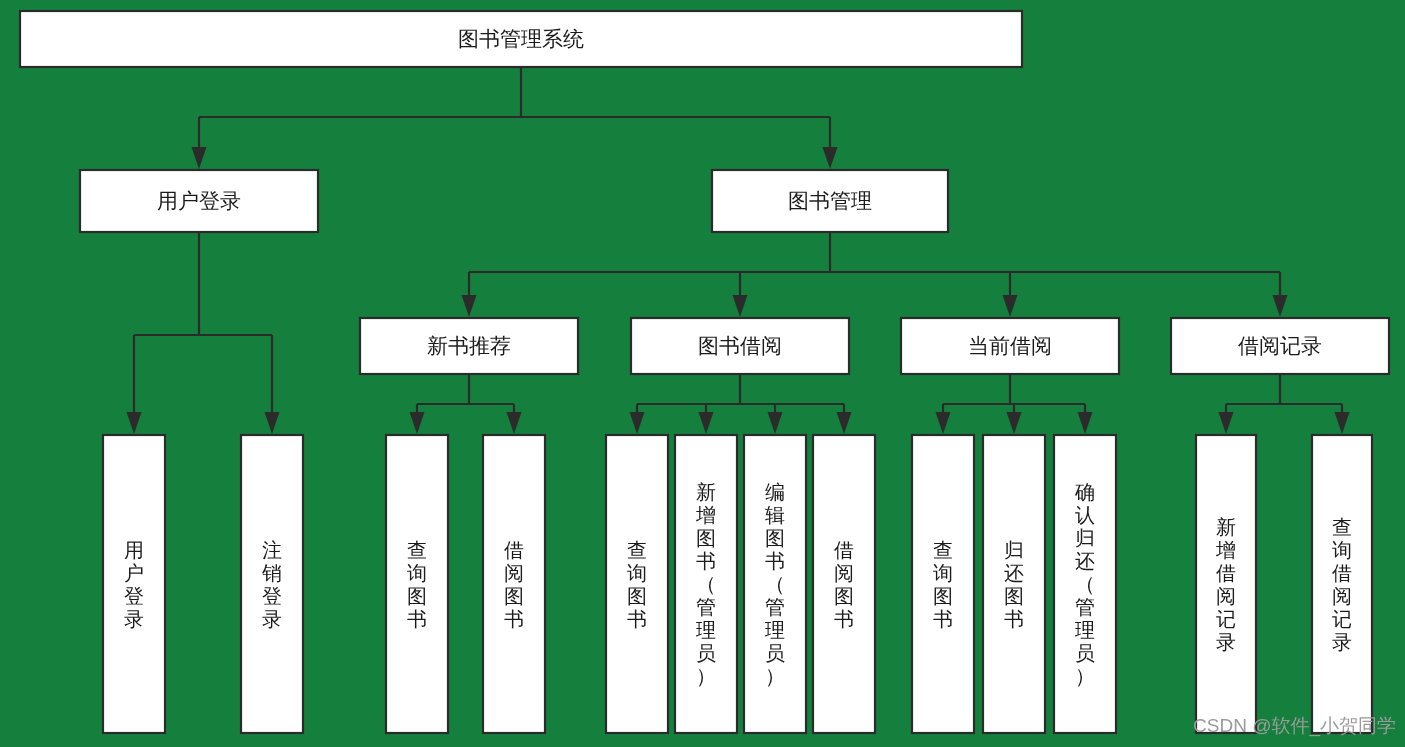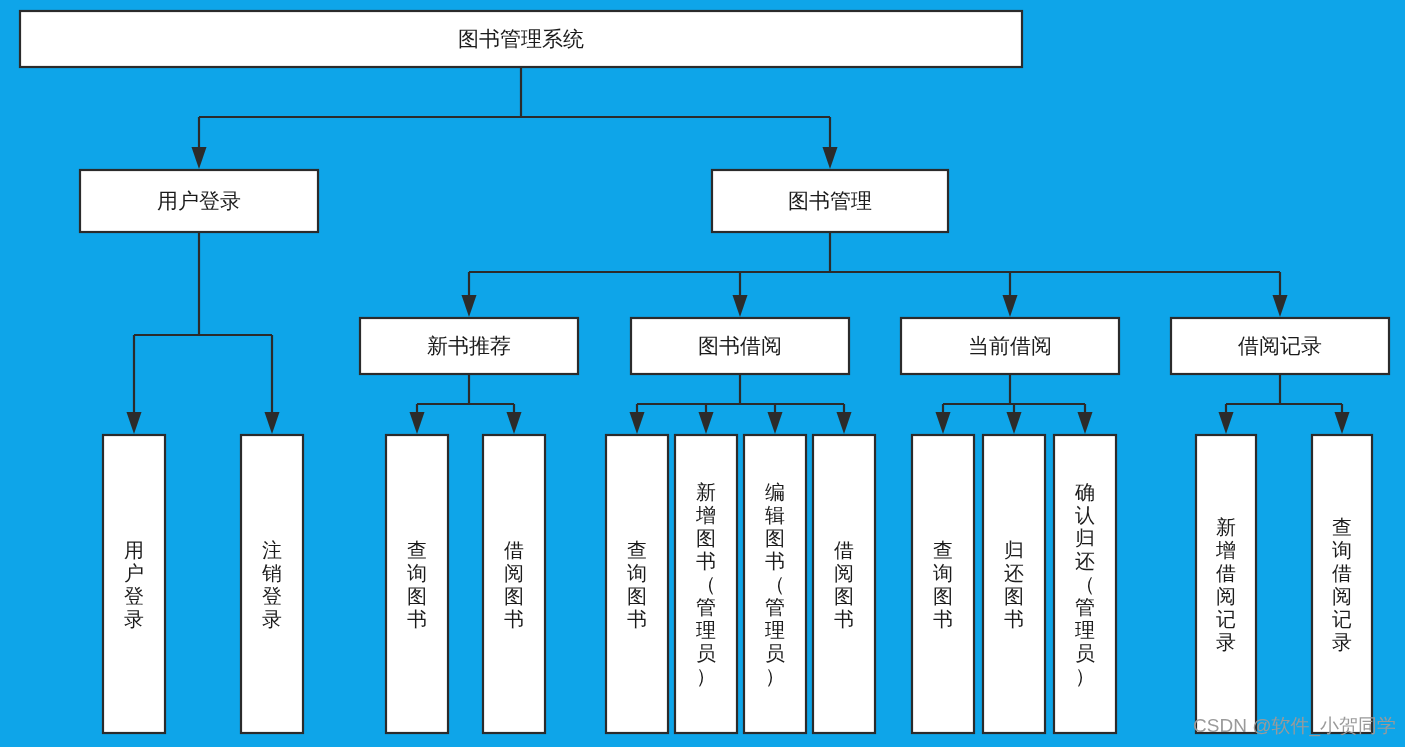--- a/index.html
+++ b/index.html
@@ -8,21 +8,21 @@
     padding: 0;
     background: #ffffff;
   }
   body {
     font-family: "Liberation Sans", "DejaVu Sans", sans-serif;
   }
   #diagram-root {
     position: relative;
     width: 1405px;
     height: 747px;
-    background: #0ea5e9;
+    background: #15803d;
     overflow: hidden;
     text-decoration: underline;
   }
   svg.diagram-canvas {
     position: absolute;
     left: 0;
     top: 0;
     width: 1405px;
     height: 747px;
     display: block;

